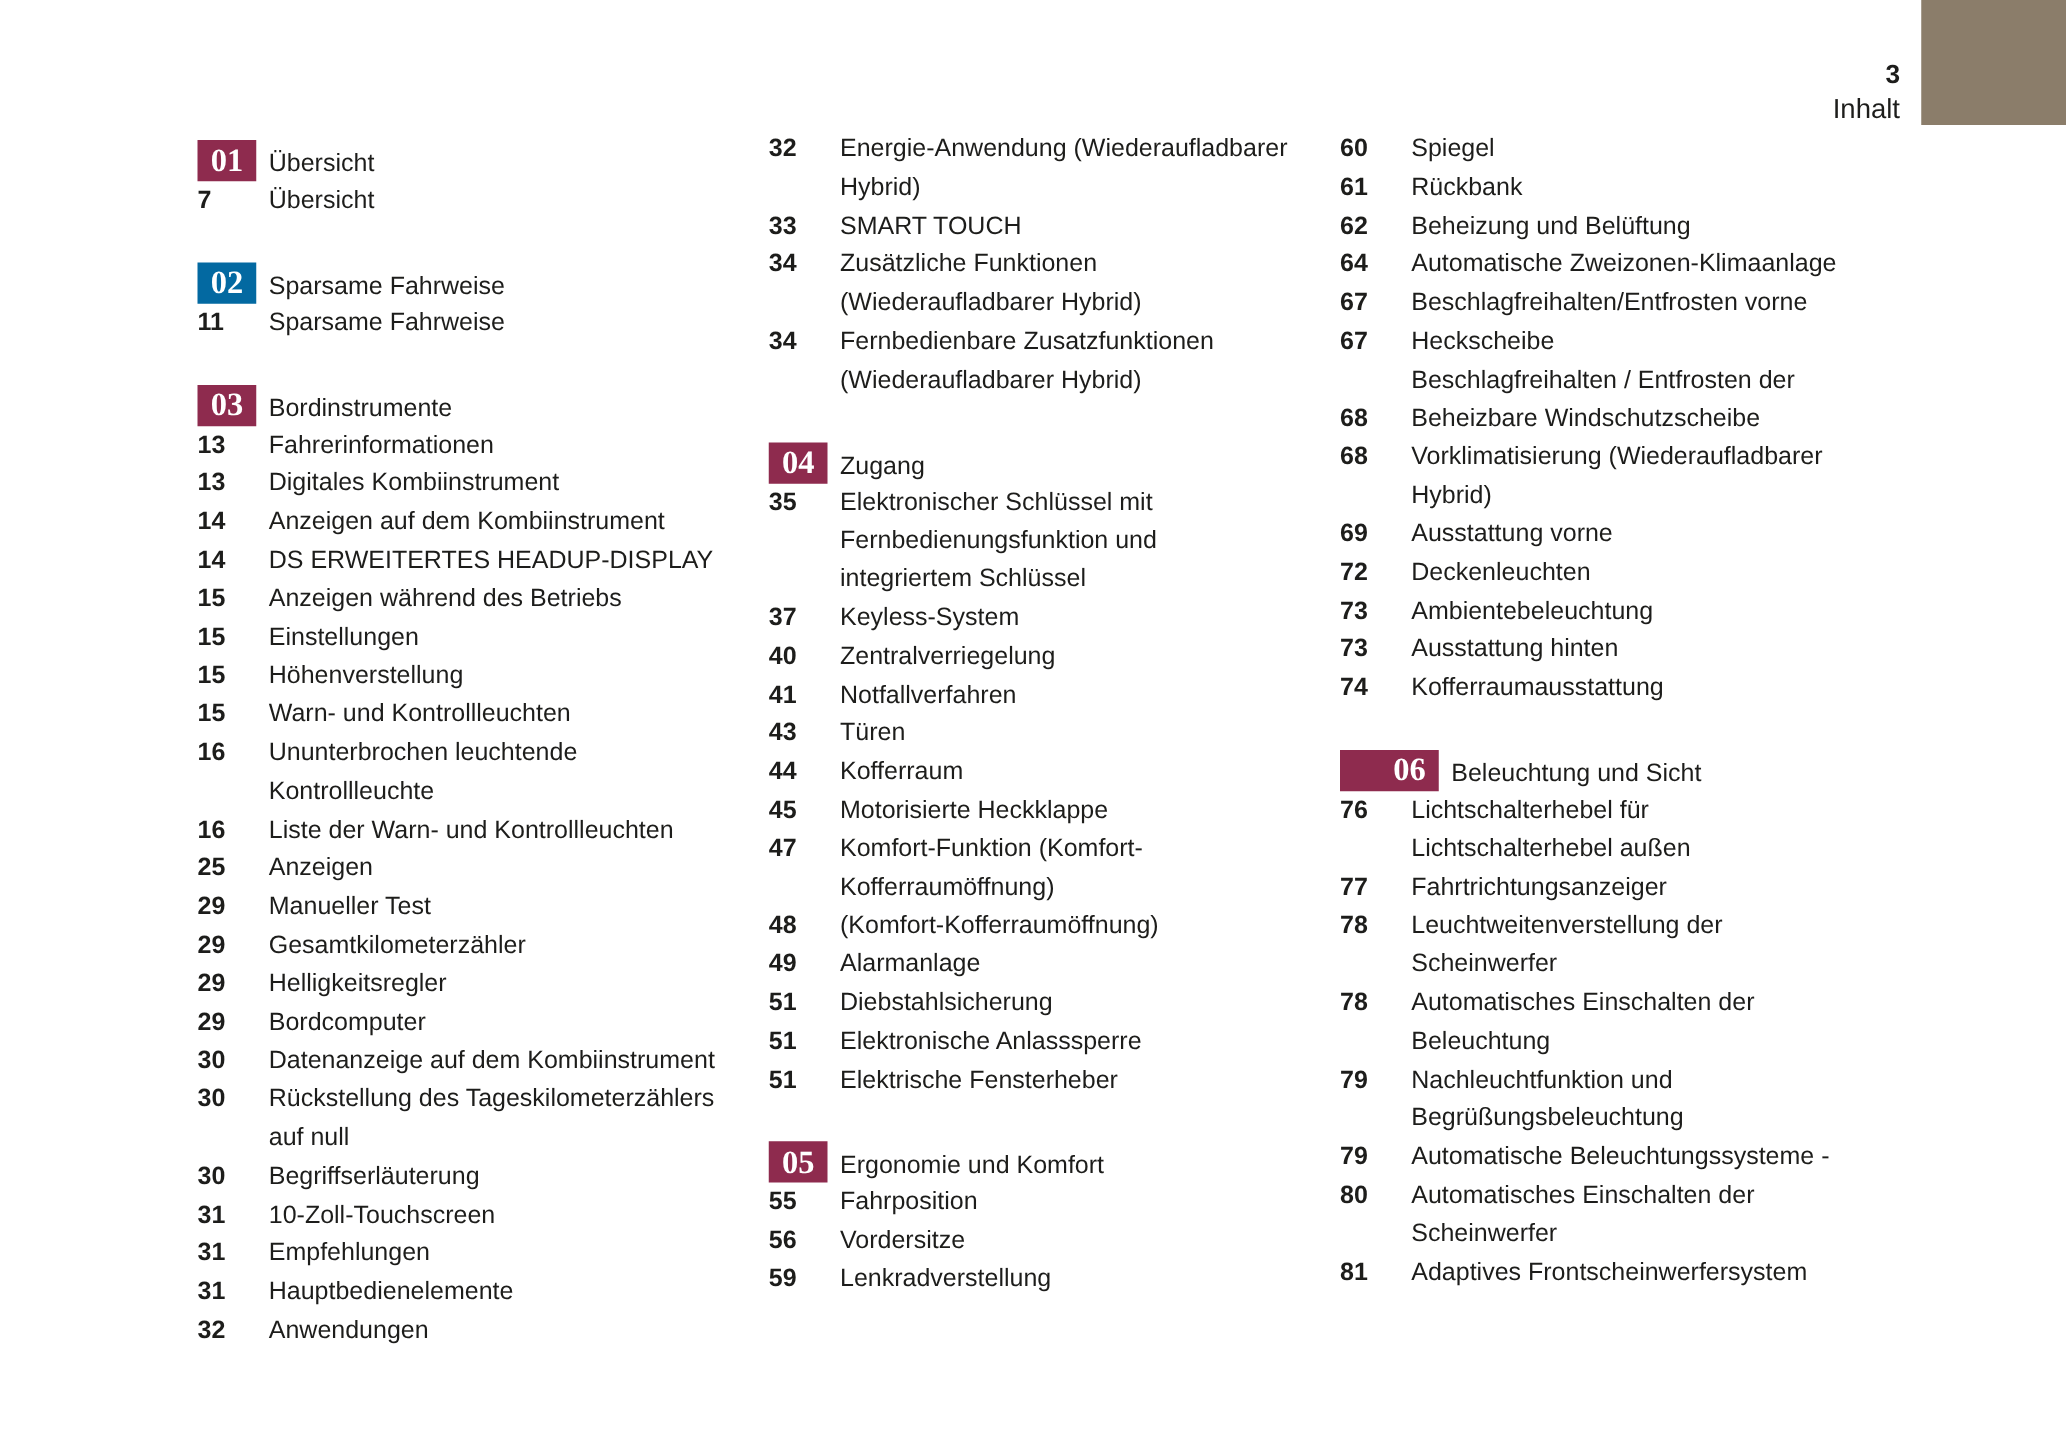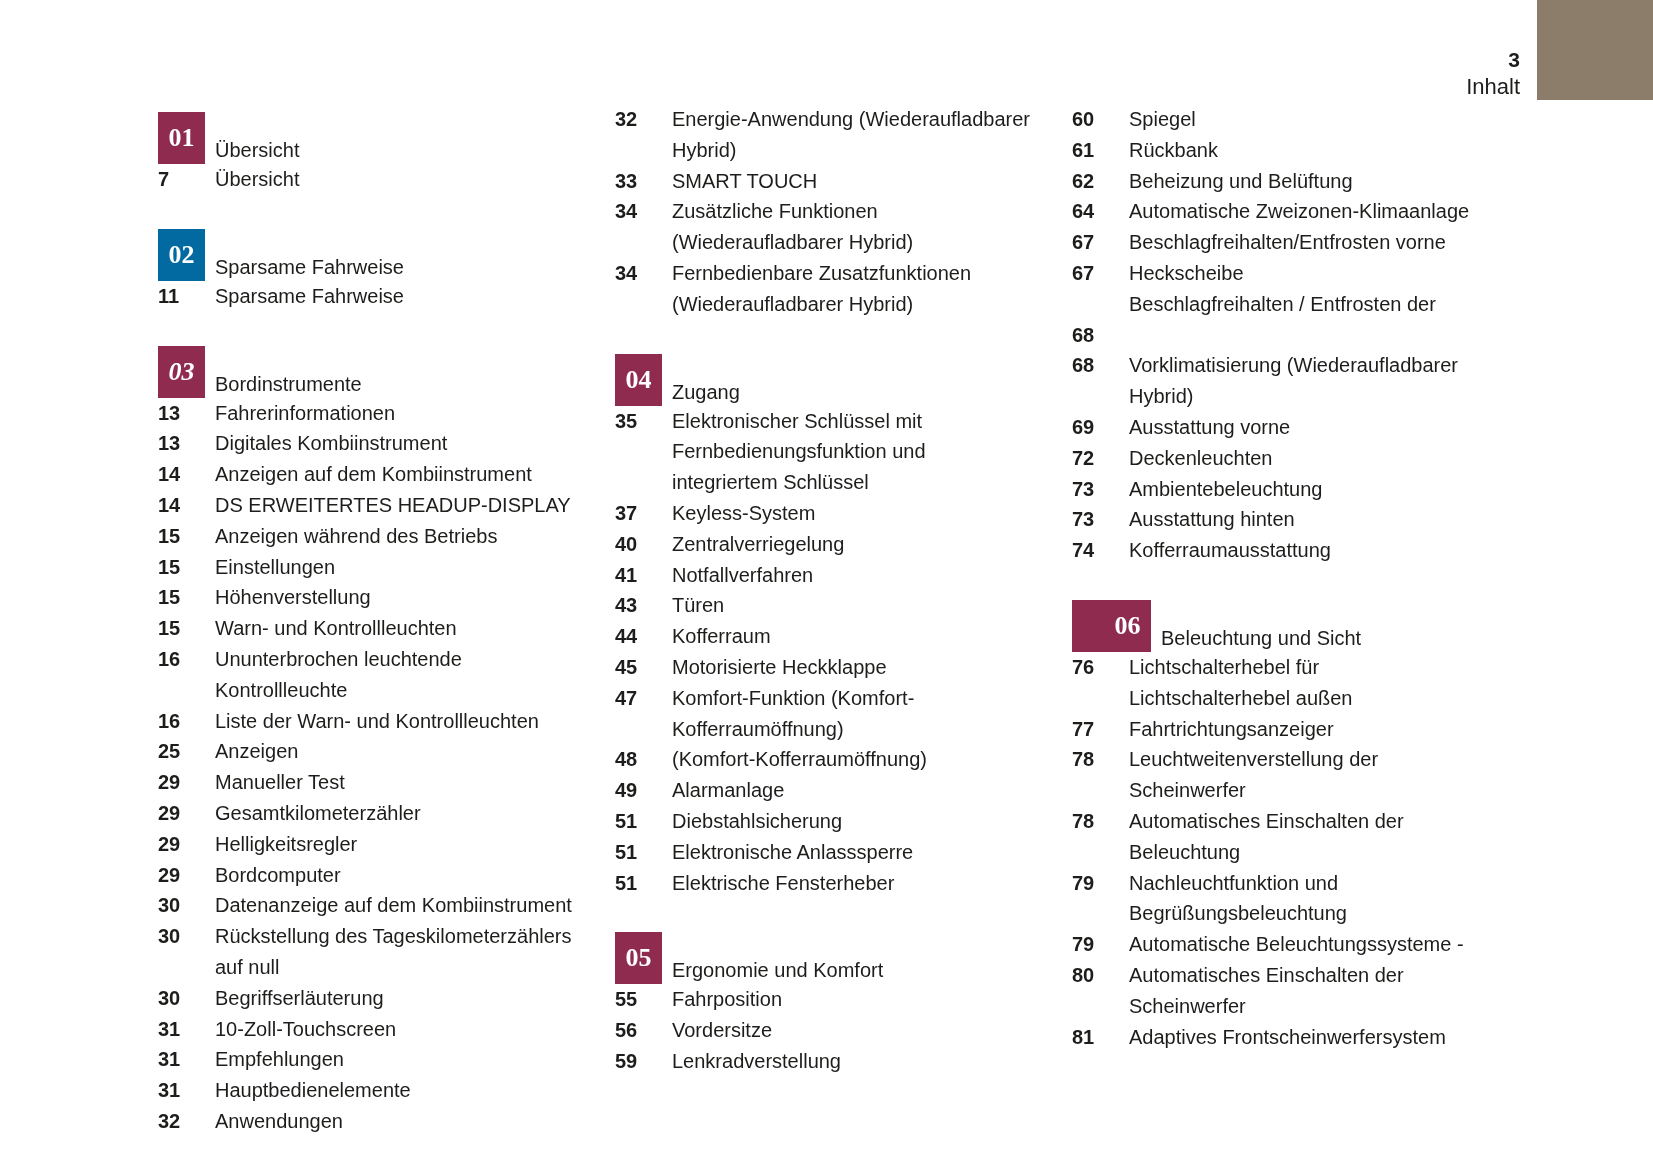--- a/index.html
+++ b/index.html
@@ -46,21 +46,21 @@
   .col-3 { left: 1072px; top: 104px; }
   .section {
     display: flex;
     align-items: flex-end;
     margin-top: 34px;
   }
   .col-1 .section:first-child { margin-top: 0; }
   .badge {
     flex: 0 0 47px;
     width: 47px;
-    height: 52px;
+    height: 33px;
     background: #8e2b4e;
     color: #ffffff;
     font-family: "Liberation Serif", serif;
     font-weight: 700;
     font-size: 26px;
     display: flex;
     align-items: center;
     justify-content: center;
   }
   .section-title {
@@ -107,21 +107,21 @@
       <span class="badge" style="background: #0369a1;">02</span>
       <span class="section-title">Sparsame Fahrweise</span>
     </div>
     <div class="entry">
       <span class="num">11</span>
       <div class="txt">
         <div class="line">Sparsame Fahrweise</div>
       </div>
     </div>
     <div class="section">
-      <span class="badge" style="background: rgb(142, 43, 78); font-style: italic;">03</span>
+      <span class="badge" style="background: rgb(142, 43, 78);">03</span>
       <span class="section-title">Bordinstrumente</span>
     </div>
     <div class="entry">
       <span class="num">13</span>
       <div class="txt">
         <div class="line">Fahrerinformationen</div>
       </div>
     </div>
     <div class="entry">
       <span class="num">13</span>
@@ -421,20 +421,23 @@
     </div>
     <div class="entry">
       <span class="num">67</span>
       <div class="txt">
         <div class="line">Heckscheibe</div>
         <div class="line">Beschlagfreihalten / Entfrosten der</div>
       </div>
     </div>
     <div class="entry">
       <span class="num">68</span>
+      <div class="txt">
+        <div class="line">Beheizbare Windschutzscheibe</div>
+      </div>
     </div>
     <div class="entry">
       <span class="num">68</span>
       <div class="txt">
         <div class="line">Vorklimatisierung (Wiederaufladbarer</div>
         <div class="line">Hybrid)</div>
       </div>
     </div>
     <div class="entry">
       <span class="num">69</span>

